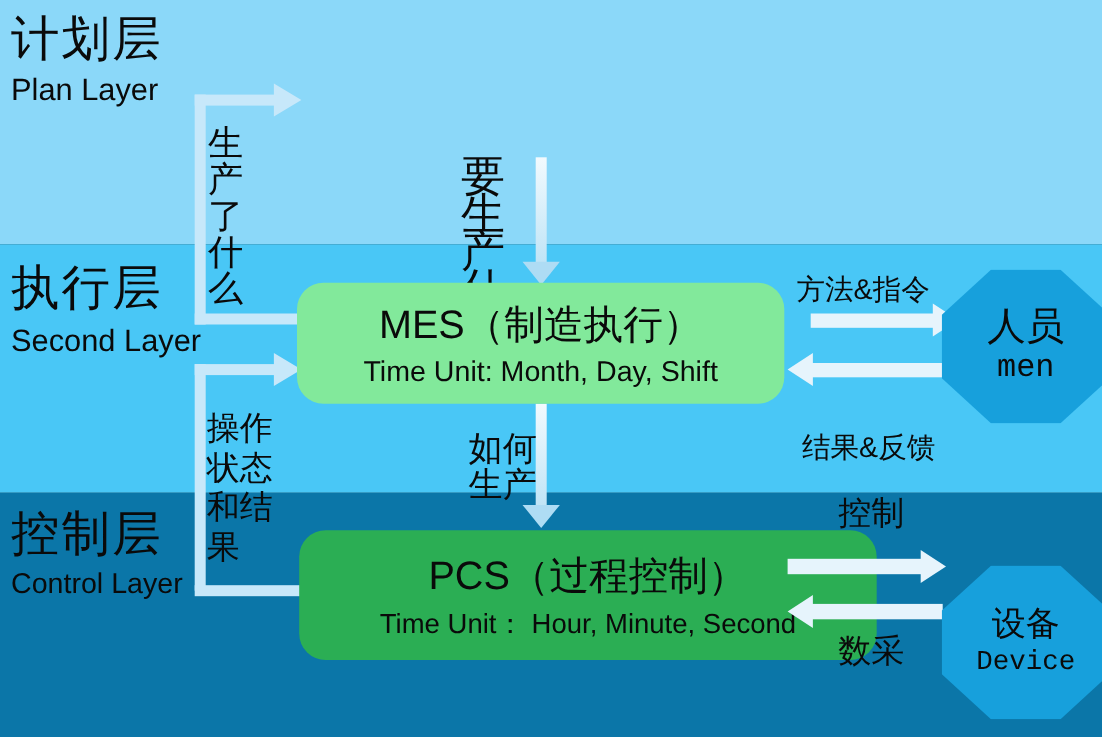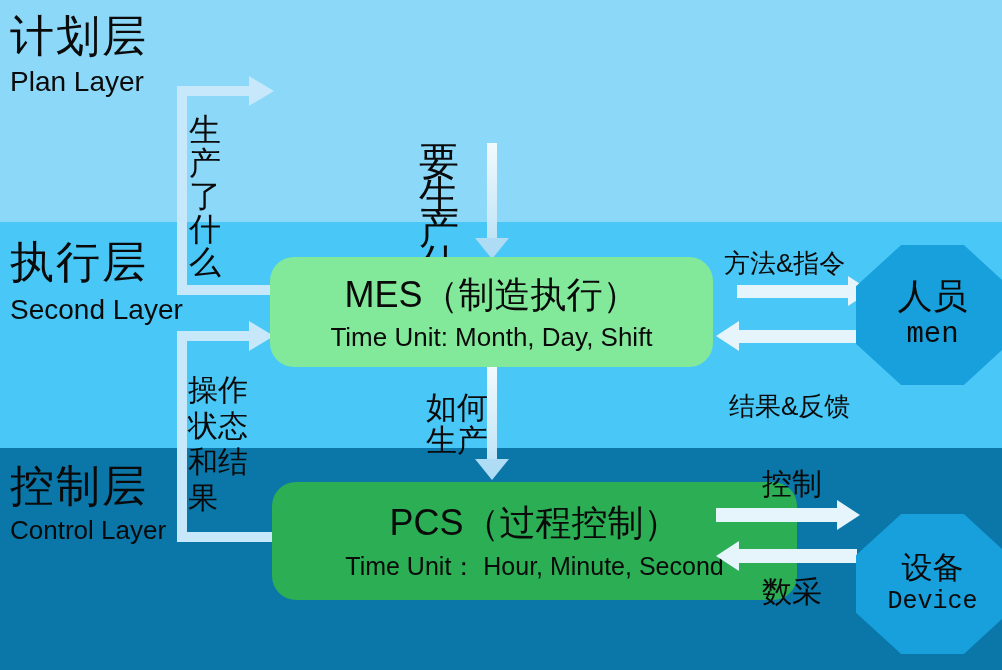--- a/index.html
+++ b/index.html
@@ -119,21 +119,21 @@
     <div class="hshaft" style="left:737px;top:285px;width:112px;"></div>
     <div class="tri tri-right-light" style="left:848px;top:276px;"></div>
   </div>
   <div>
     <div class="tri tri-left-light" style="left:716px;top:321px;"></div>
     <div class="hshaft" style="left:738px;top:330px;width:119px;"></div>
     <div class="flow-label" style="left:729px;top:356px;margin-top:33px;">结果&amp;反馈</div>
   </div>
 
   <div>
-    <div class="flow-label-lg" style="left:762px;top:464px;">控制</div>
+    <div class="flow-label-lg" style="left:762px;top:446px;">控制</div>
     <div class="hshaft" style="left:716px;top:508px;width:122px;height:14px;"></div>
     <div class="tri tri-right-light" style="left:837px;top:500px;"></div>
   </div>
   <div>
     <div class="tri tri-left-light" style="left:716px;top:541px;"></div>
     <div class="hshaft" style="left:738px;top:549px;width:119px;height:14px;"></div>
     <div class="flow-label-lg" style="left:762px;top:572px;">数采</div>
   </div>
 
   <div class="octagon oct-men">

